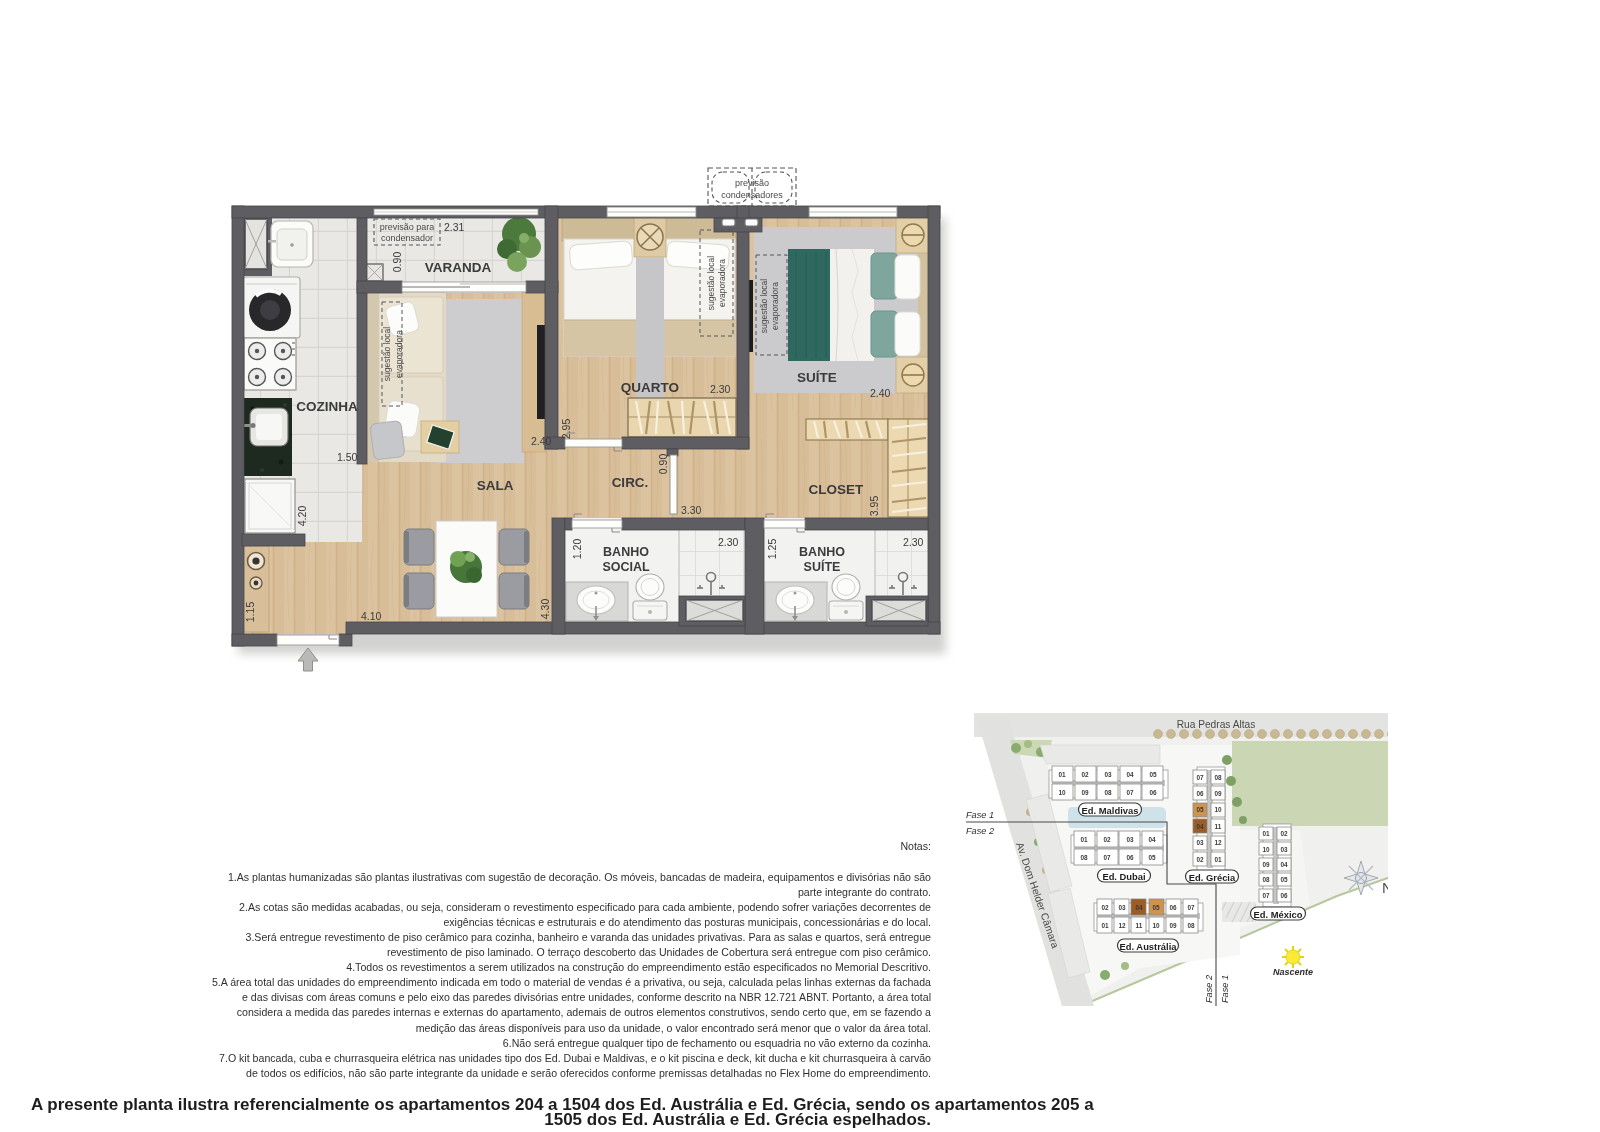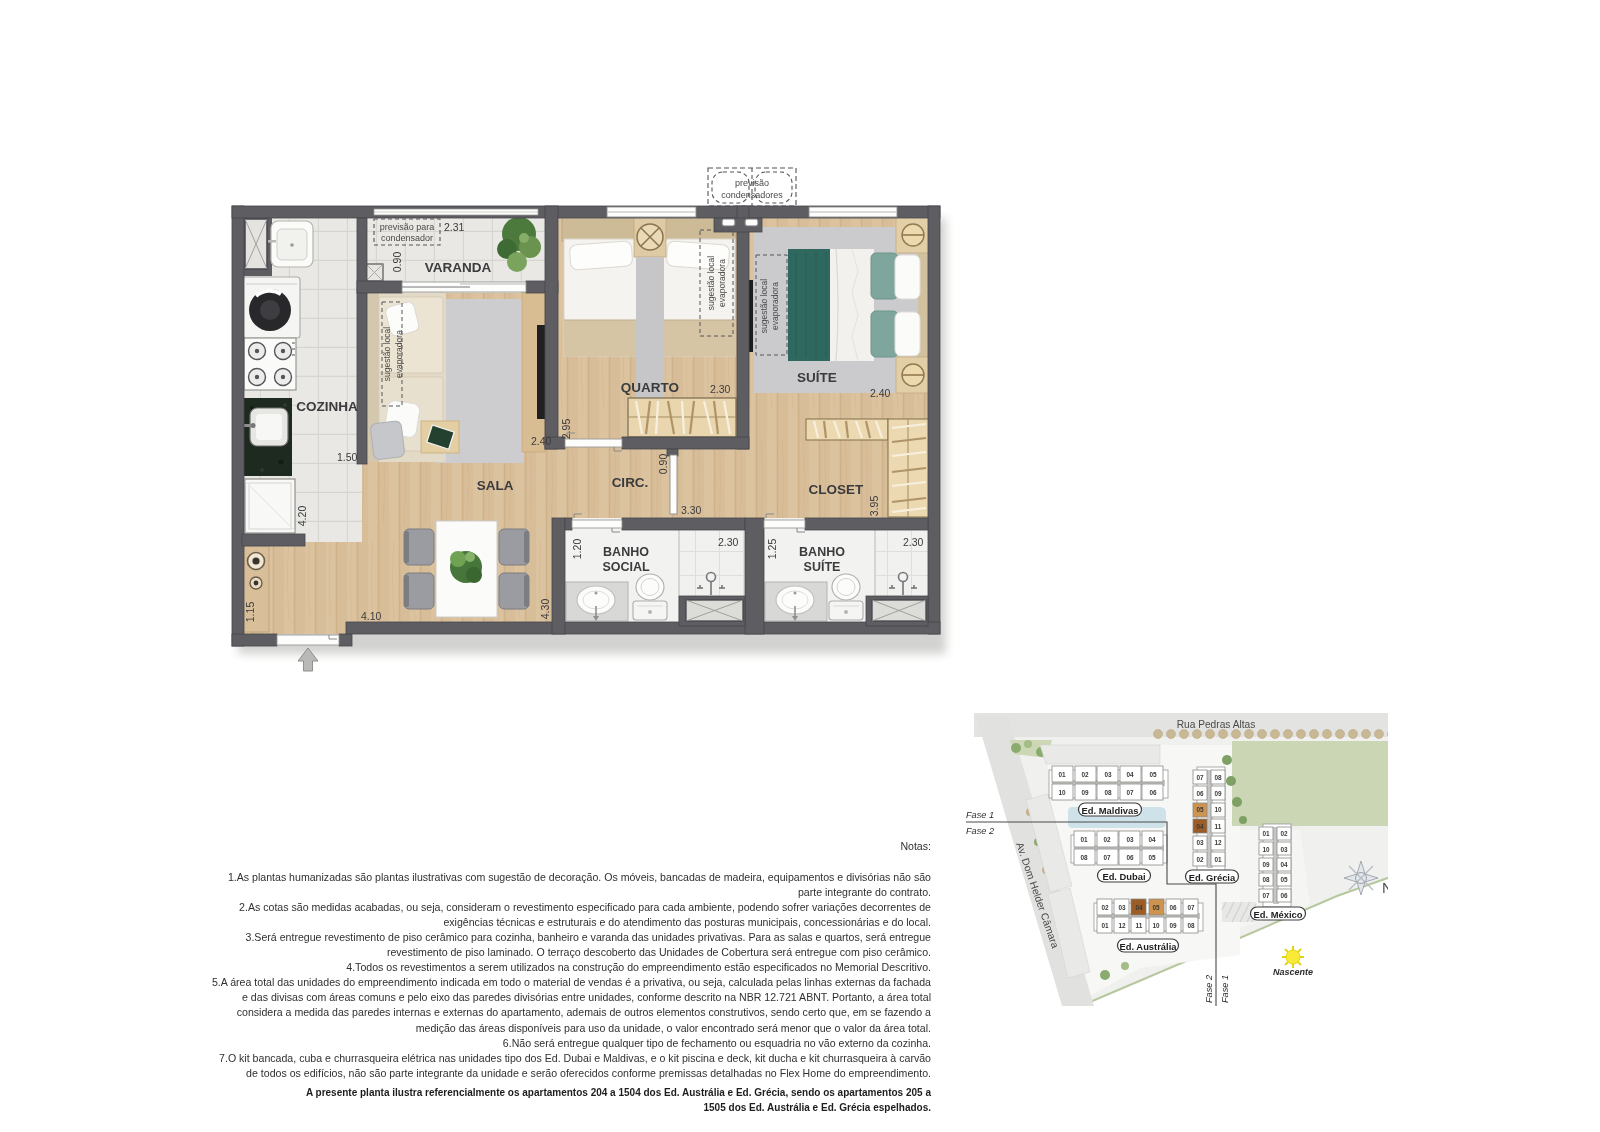--- a/index.html
+++ b/index.html
@@ -9,21 +9,21 @@
 .dim{font-family:"Liberation Sans",sans-serif;fill:#3b3b3d;font-size:10.5px;}
 .tiny{font-family:"Liberation Sans",sans-serif;fill:#4a4a4a;}
 #title{position:absolute;left:1108px;top:542px;width:420px;text-align:center;color:#3c3c3e;}
 #title .t1{font-size:16.5px;font-weight:bold;letter-spacing:.2px;line-height:16px;}
 #title .rule{height:2.5px;background:#b5823f;margin:4px 80px 0 80px;}
 #title .t2{font-size:16.4px;font-weight:bold;margin-top:10px;}
 #title .t3{font-size:16.6px;font-weight:bold;margin-top:5px;}
 #title .t4{font-size:13.5px;font-weight:bold;font-style:italic;margin-top:28px;}
 #notes{position:absolute;left:31px;top:839px;width:900px;font-size:10.6px;line-height:15.05px;color:#303030;white-space:nowrap;letter-spacing:0px;text-align:right;}
 #notes .h{margin-bottom:16px;}
-#notes .last{font-weight:bold;font-size:10px;margin-top:4px;line-height:15.4px;color:#1d1d1d;}
+#notes .last{font-weight:bold;font-size:17px;margin-top:16px;line-height:15.4px;color:#1d1d1d;}
 </style>
 </head>
 <body>
 <div id="page">
 <svg width="1600" height="1132" viewBox="0 0 1600 1132">
 <defs>
 <pattern id="wood" width="21" height="210" patternUnits="userSpaceOnUse">
   <rect width="21" height="210" fill="#d8bd99"></rect>
   <rect x="0" width="1.3" height="210" fill="#c3a277" opacity="0.45"></rect>
   <rect x="11" width="9" height="210" fill="#e0c8a6" opacity="0.55"></rect>

